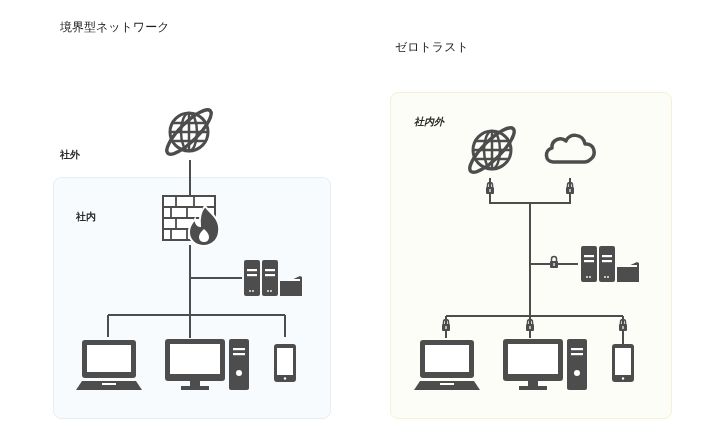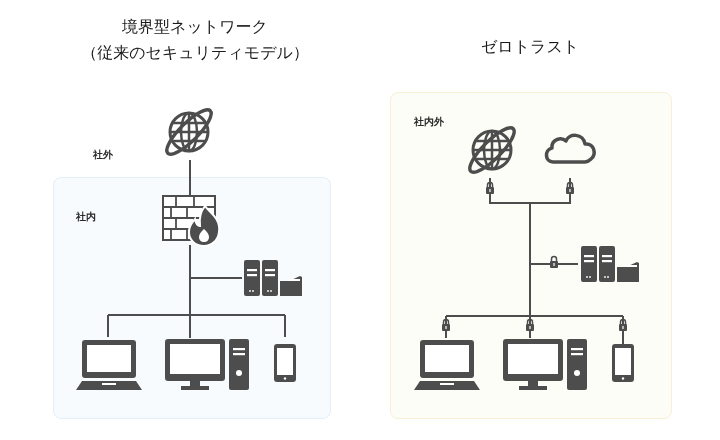--- a/index.html
+++ b/index.html
@@ -1,43 +1,42 @@
 <!DOCTYPE html>
 <html><head>
 <meta charset="utf-8">
 <style>
   html, body { margin: 0; padding: 0; background: #ffffff; }
   body { width: 720px; height: 440px; position: relative; overflow: hidden;
          font-family: "DejaVu Sans", "Liberation Sans", sans-serif; color: #222; }
-  .title { position: absolute; text-align: center; font-size: 16px; line-height: 26px; color: #1a1a1a; }
+  .title { position: absolute; font-size: 12px; line-height: 26px; color: #1a1a1a; }
   .t-left { left: 60px; width: 270px; top: 14px; }
   .t-right { left: 395px; width: 270px; top: 34px; font-family: Liberation Serif, serif; }
   .panel { position: absolute; border-radius: 8px; }
   .panel-left { left: 53px; top: 177px; width: 276px; height: 240px;
                 background: #f7fbfd; border: 1.5px solid #e3eff7; }
   .panel-right { left: 390px; top: 92px; width: 280px; height: 325px;
                  background: #fdfdf7; border: 1.5px solid #f7f0d4; }
   .zone-label { position: absolute; font-size: 10px; font-weight: bold; color: #2a2a2a; }
   svg.diagram { position: absolute; left: 0; top: 0; }
 </style>
 </head>
 <body>
 
 <div class="title t-left">
   <div>境界型ネットワーク</div>
-  <div>（従来のセキュリティモデル）</div>
 </div>
 <div class="title t-right">ゼロトラスト</div>
 
 <div class="panel panel-left"></div>
 <div class="panel panel-right"></div>
 
-<div class="zone-label" style="left:93px; top:148px;">社外</div>
+<div class="zone-label" style="left:60px; top:148px;">社外</div>
 <div class="zone-label" style="left:76px; top:198px;margin-top:12px;">社内</div>
-<div class="zone-label" style="left:414px; top:115px;">社内外</div>
+<div class="zone-label" style="left:414px; top:115px;font-style:italic;">社内外</div>
 
 <svg class="diagram" width="720" height="440" viewBox="0 0 720 440">
   <defs>
 
     <g id="globe">
       <circle cx="0" cy="0" r="19" fill="none" stroke="#4d4d4d" stroke-width="3"></circle>
       <ellipse cx="0" cy="0" rx="8" ry="19" fill="none" stroke="#4d4d4d" stroke-width="2.5"></ellipse>
       <line x1="0" y1="-19" x2="0" y2="19" stroke="#4d4d4d" stroke-width="2.5"></line>
       <line x1="-19" y1="0" x2="19" y2="0" stroke="#4d4d4d" stroke-width="2.5"></line>
       <line x1="-16" y1="-9" x2="16" y2="-9" stroke="#4d4d4d" stroke-width="2.5"></line>

